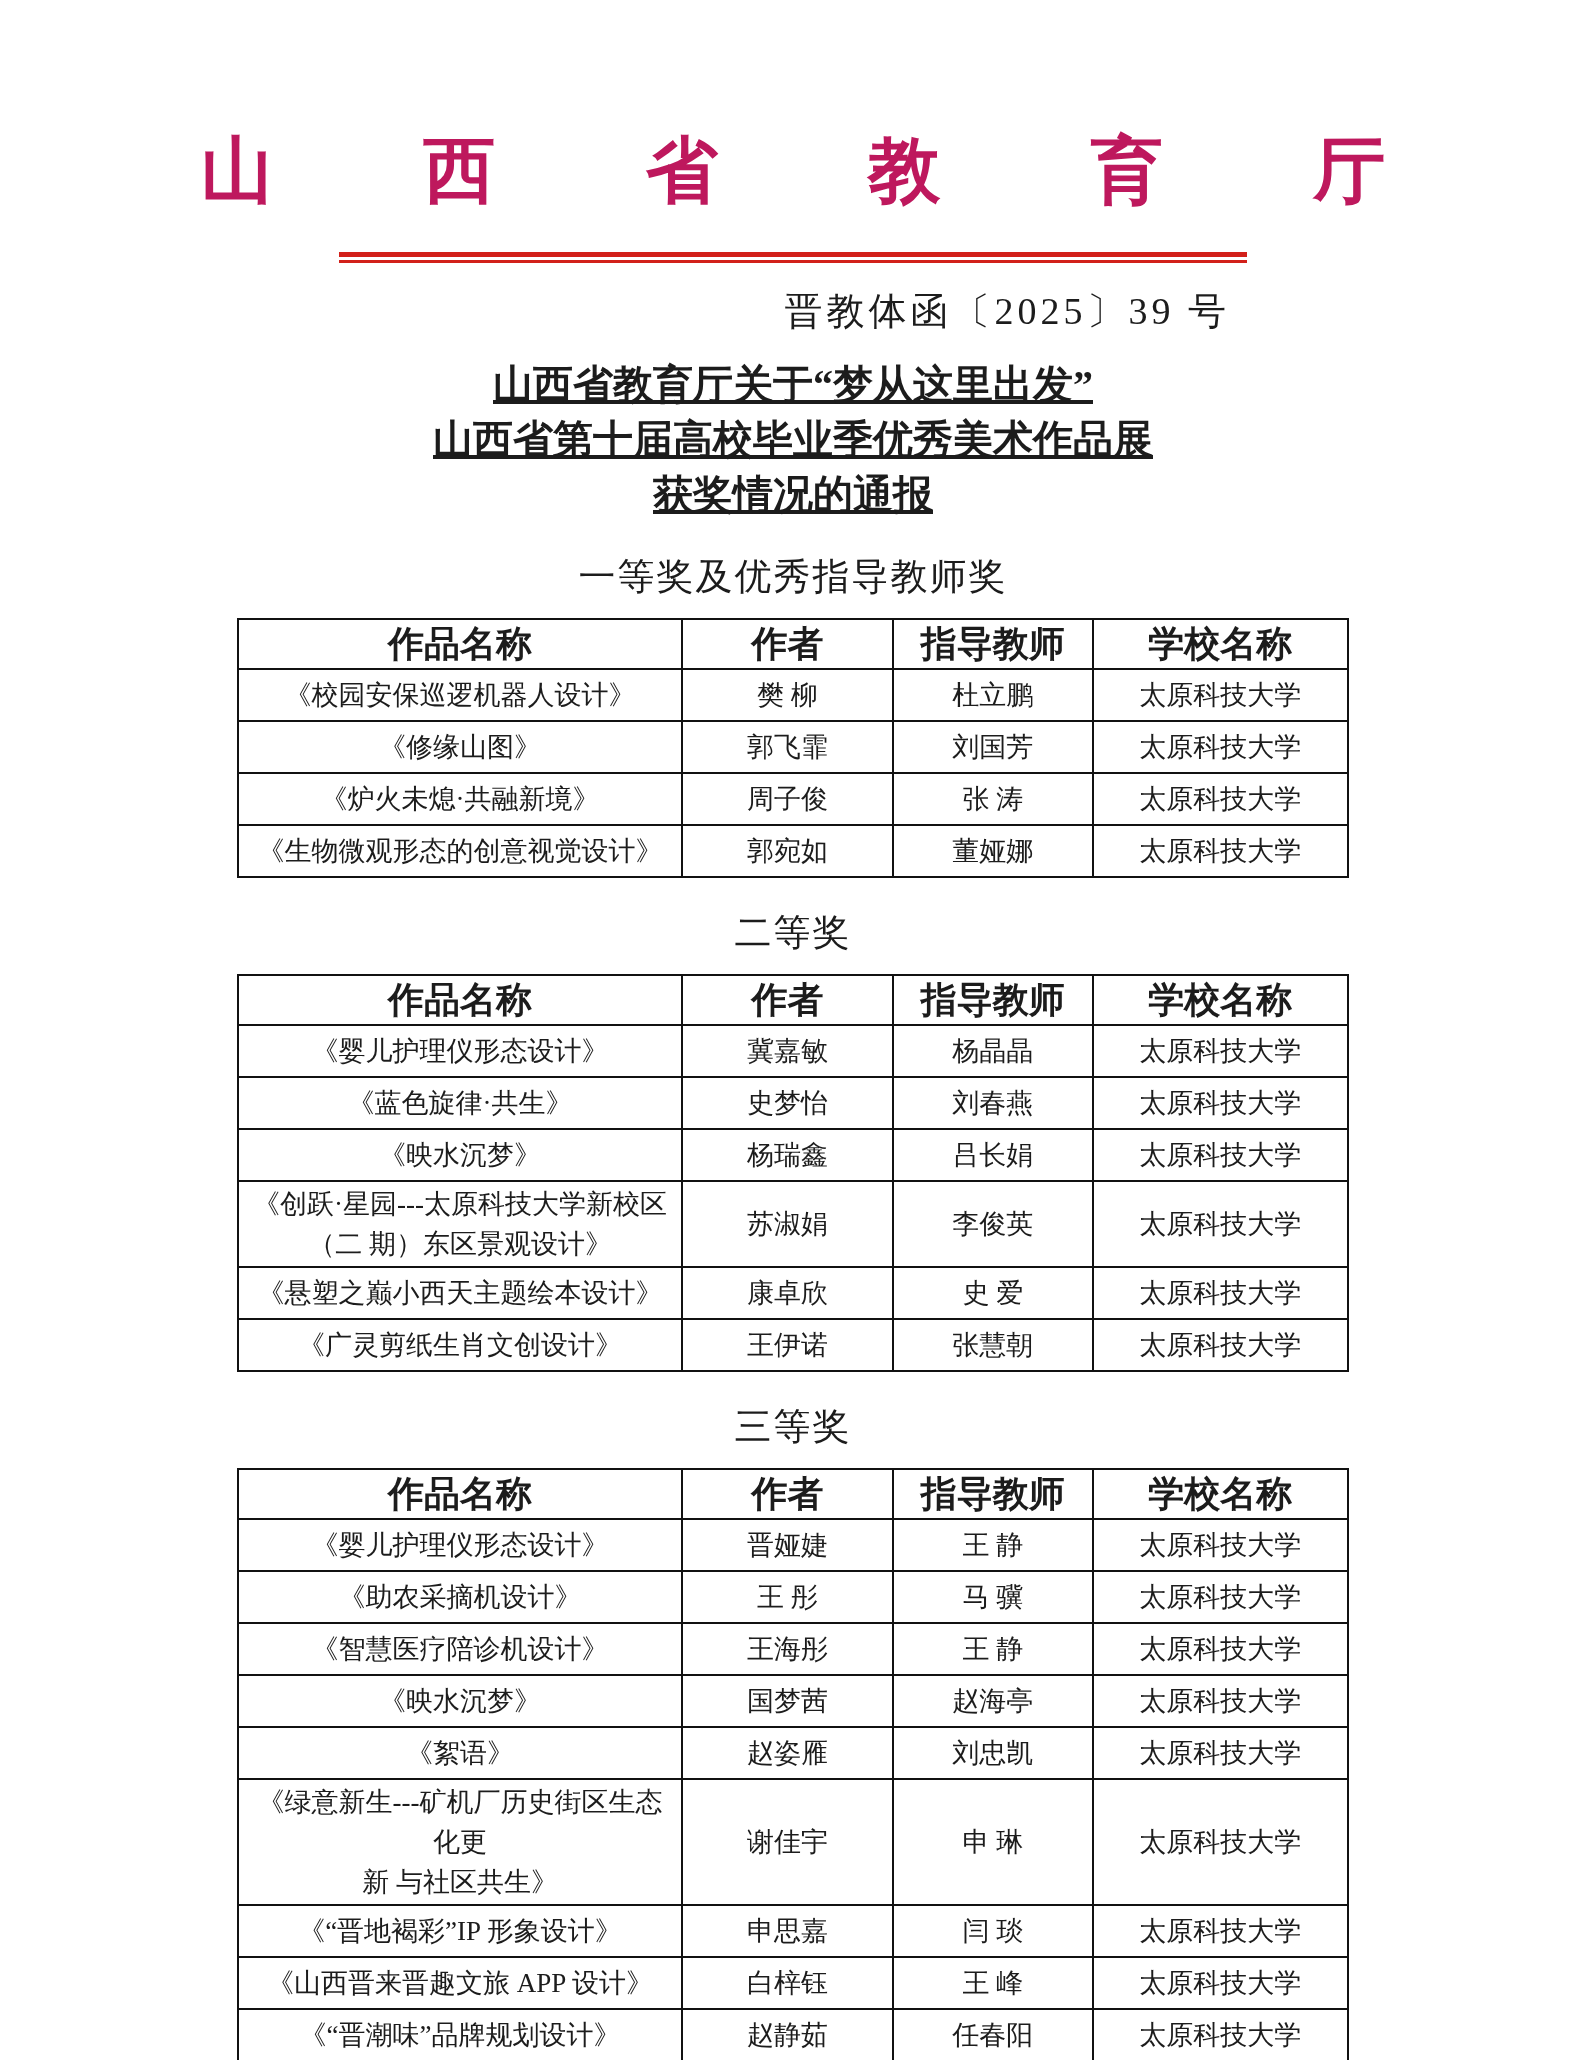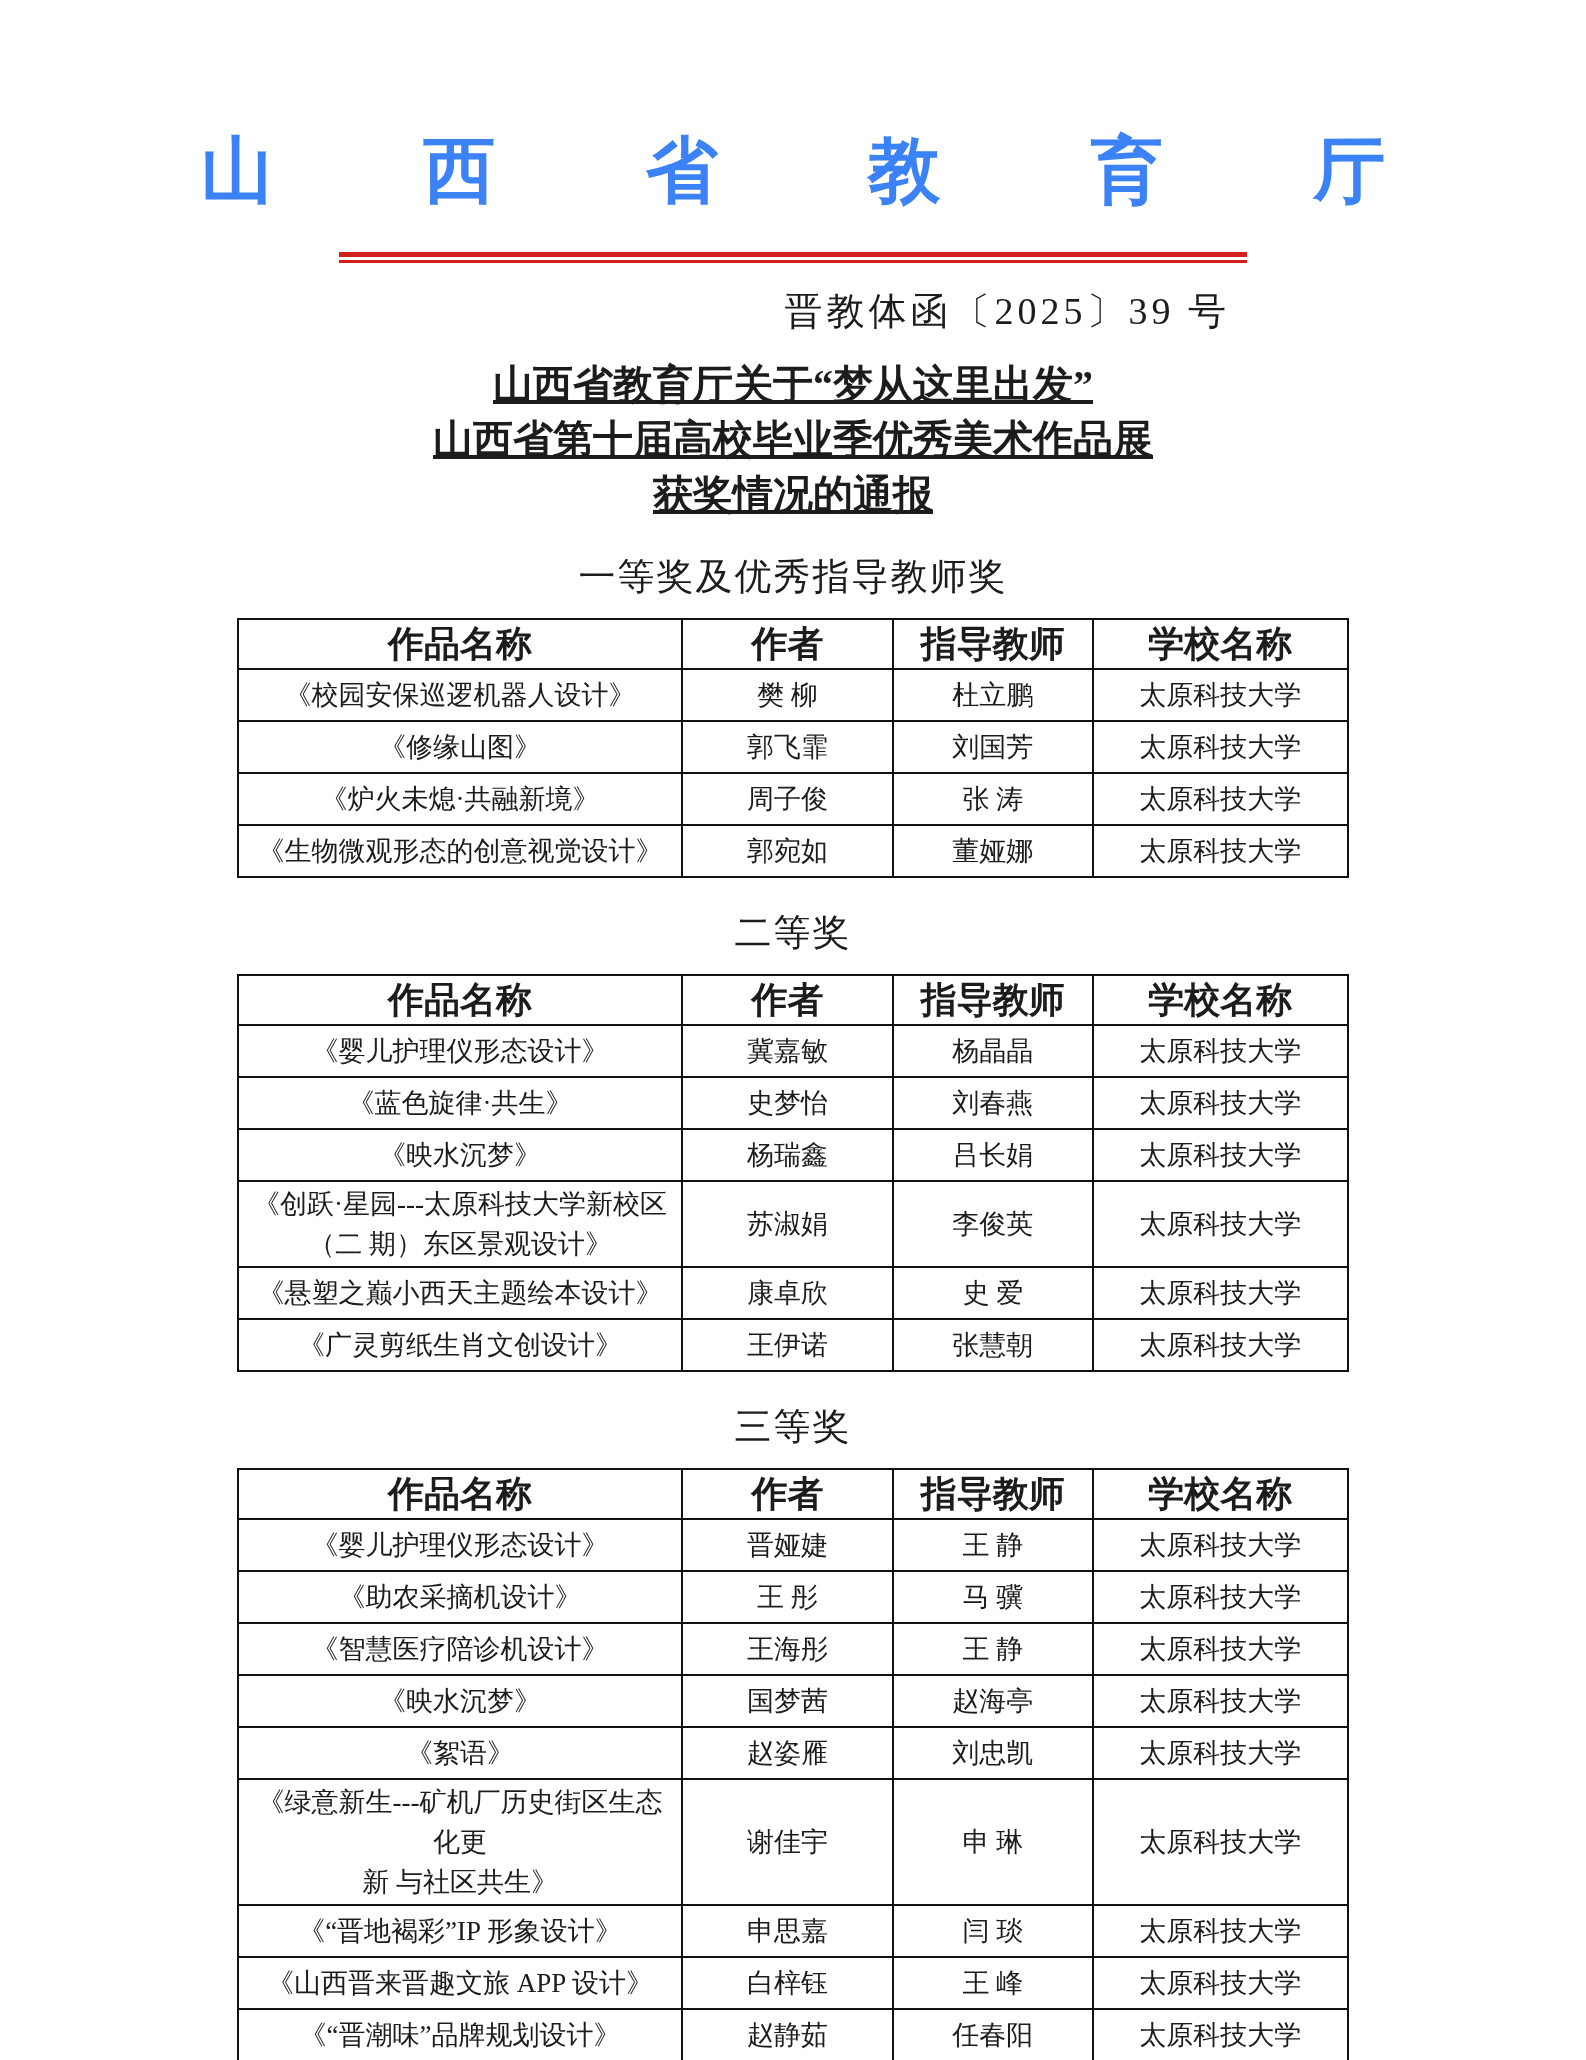--- a/index.html
+++ b/index.html
@@ -20,21 +20,21 @@
     background: #ffffff;
     box-sizing: border-box;
   }
 
   
   .org-title {
     margin: 126px 0 0 0;
     text-align: center;
     font-size: 72px;
     font-weight: bold;
-    color: #3b82f6;
+    color: #be185d;
     letter-spacing: 0.92em;
     text-indent: 0.92em;
     line-height: 90px;
     white-space: nowrap;
   }
   .red-rule {
     width: 908px;
     height: 3px;
     margin: 36px auto 0 auto;
     border-top: 5px solid #d2201a;

